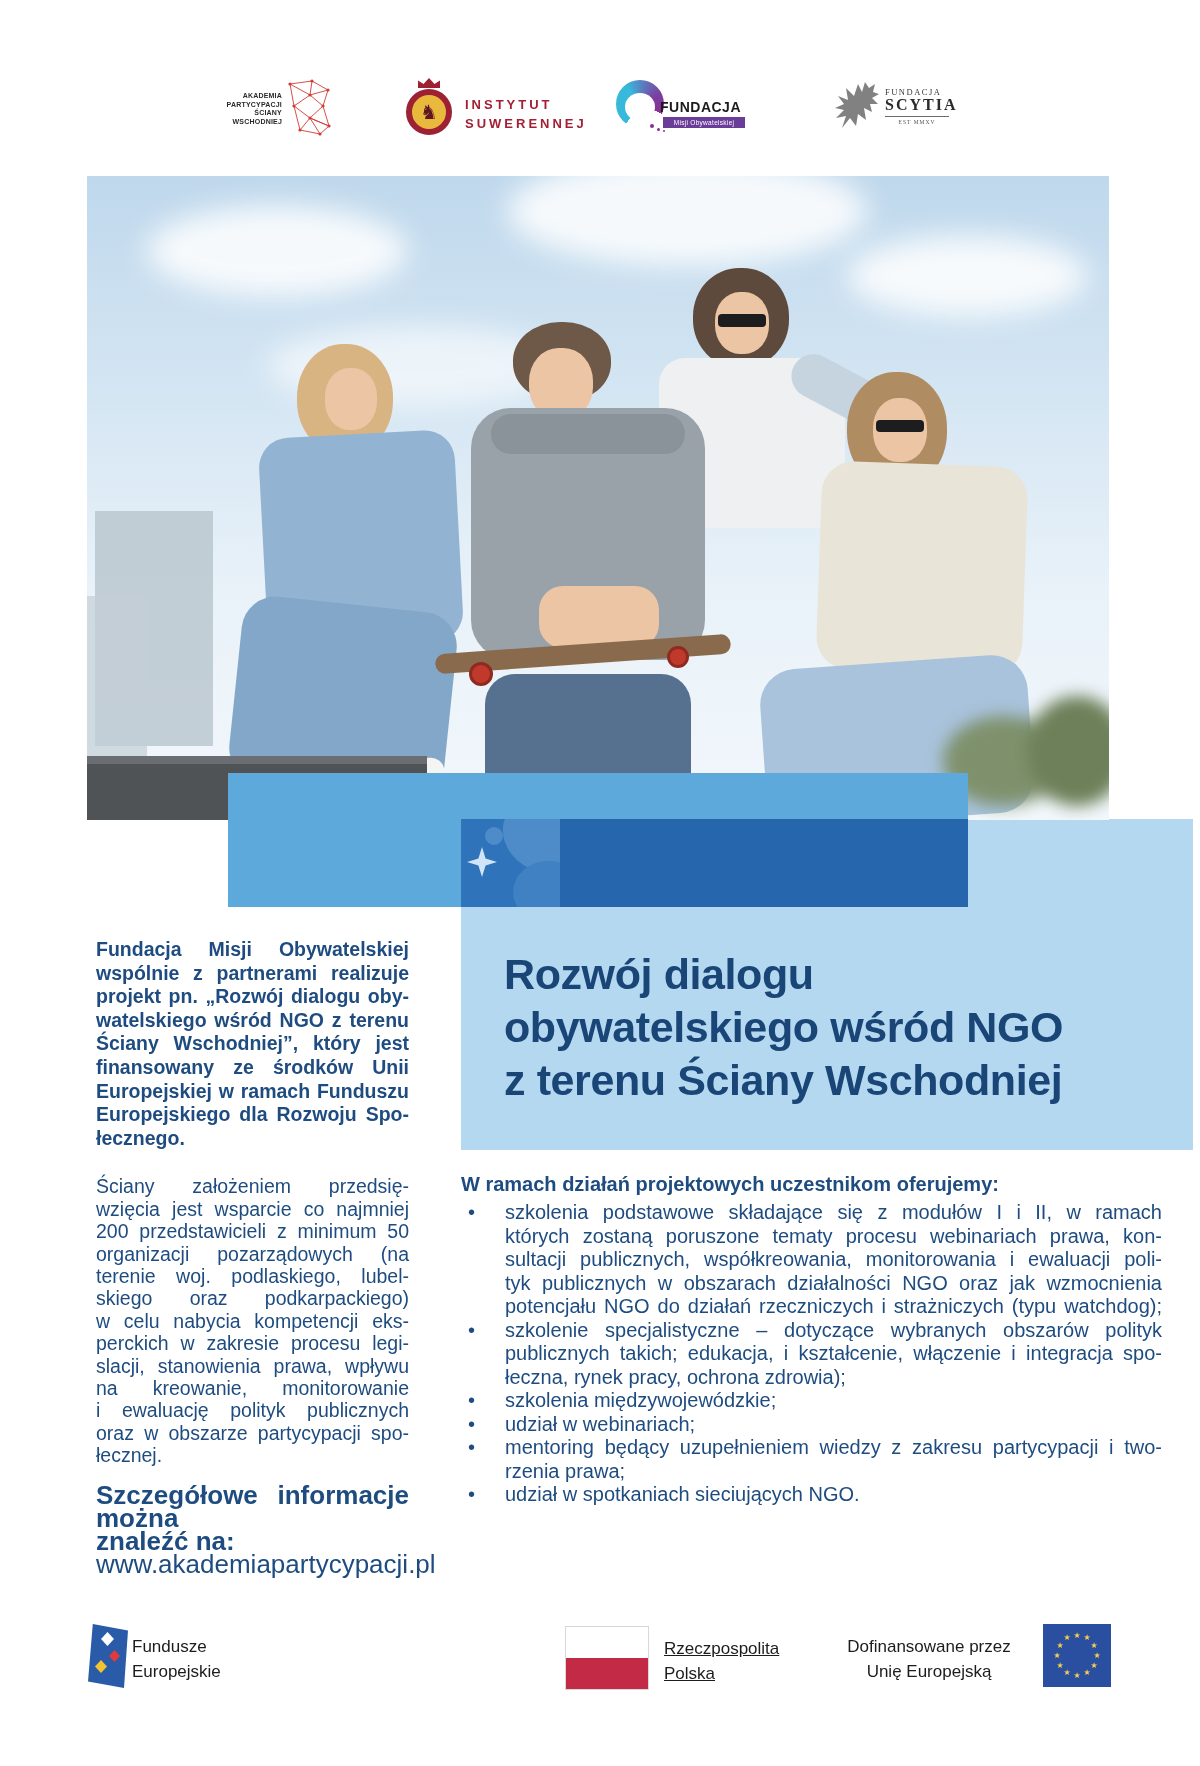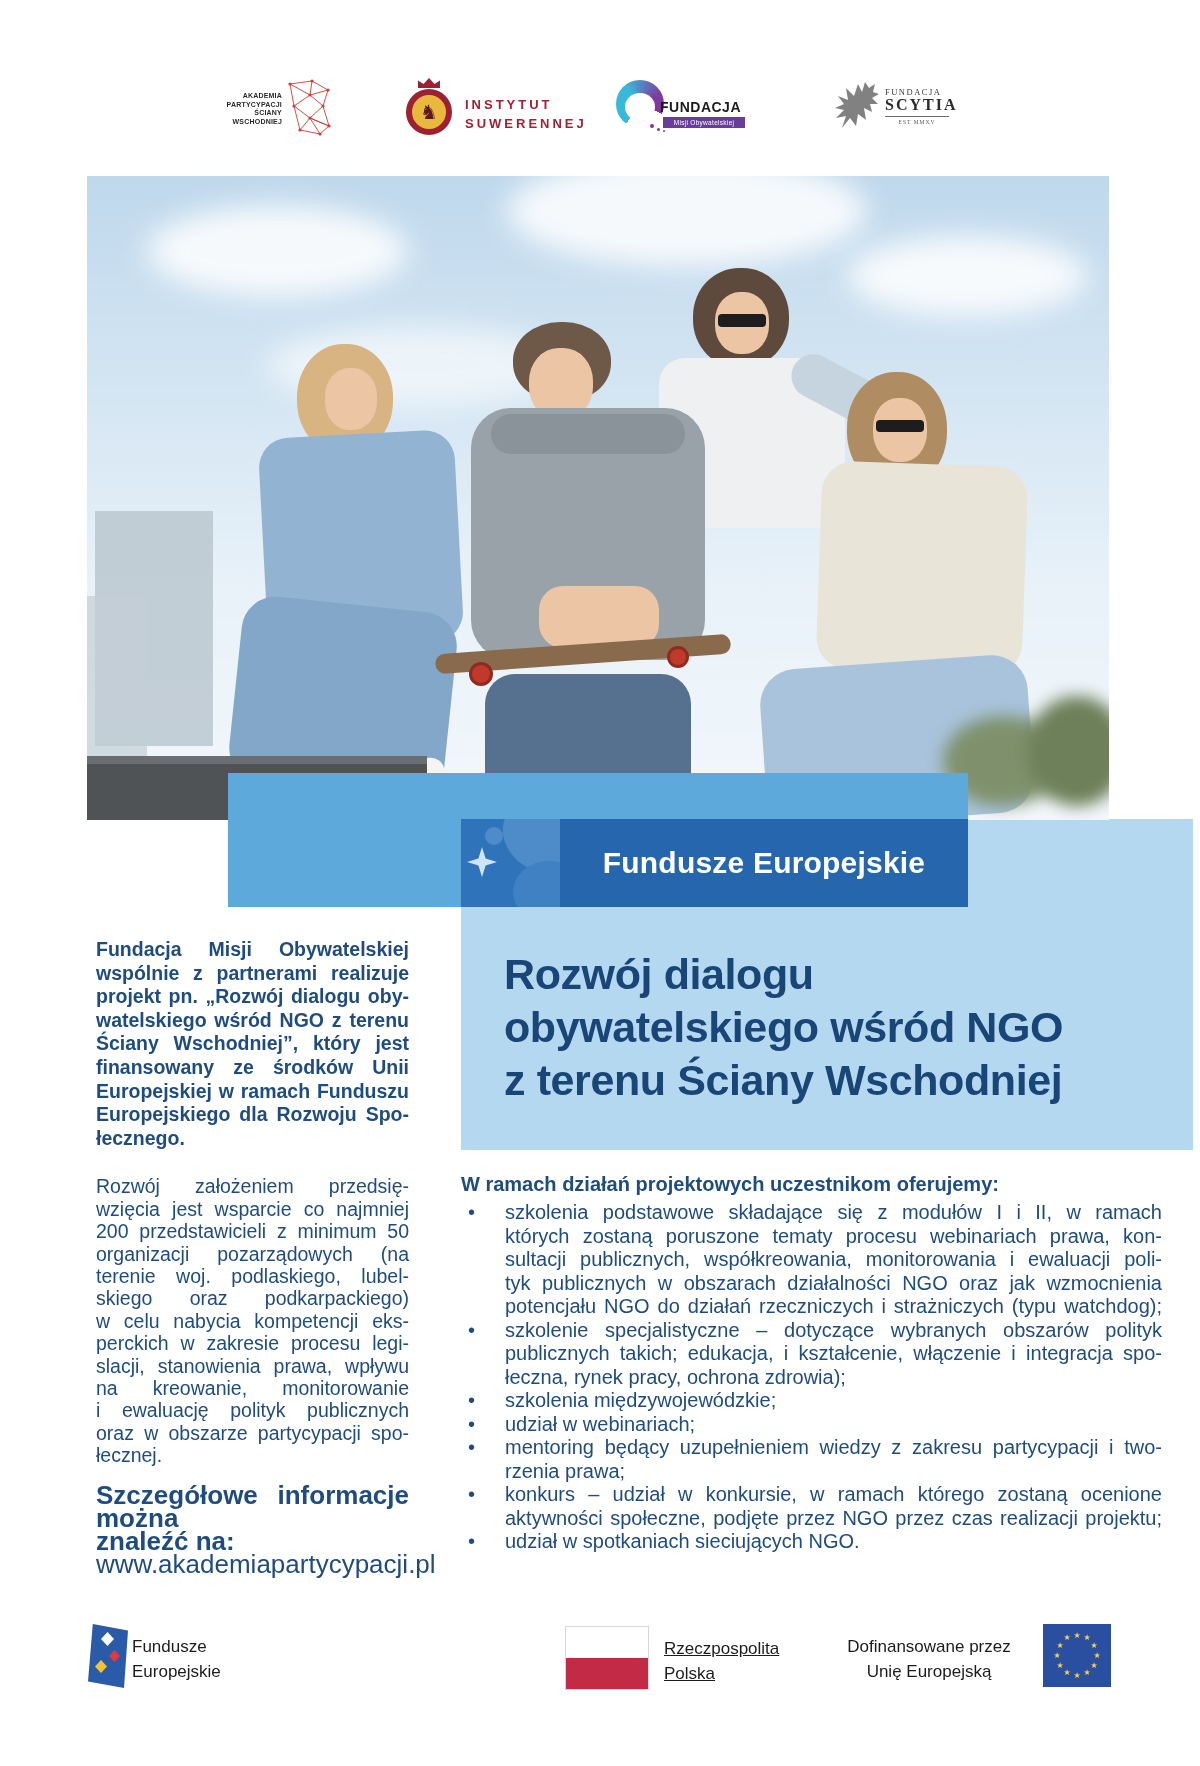--- a/index.html
+++ b/index.html
@@ -222,21 +222,20 @@
 <div class="abs panel"></div>
 <div class="abs band"></div>
 
 <div class="abs banner">
   <div class="star-sq">
     <div class="petal1"></div>
     <div class="petal2"></div>
     <div class="sq-dot"></div>
     <div class="sq-star"></div>
   </div>
-  <div class="banner-label">Fundusze Europejskie</div>
 </div>
 
 <div class="abs title">
   <div>Rozwój dialogu</div>
   <div>obywatelskiego wśród NGO</div>
   <div>z terenu Ściany Wschodniej</div>
 </div>
 
 <div class="abs lcol">
   <div class="p1">
@@ -244,21 +243,21 @@
     <div class="jl">wspólnie z partnerami realizuje</div>
     <div class="jl">projekt pn. „Rozwój dialogu oby-</div>
     <div class="jl">watelskiego wśród NGO z terenu</div>
     <div class="jl">Ściany Wschodniej”, który jest</div>
     <div class="jl">finansowany ze środków Unii</div>
     <div class="jl">Europejskiej w ramach Funduszu</div>
     <div class="jl">Europejskiego dla Rozwoju Spo-</div>
     <div class="ll">łecznego.</div>
   </div>
   <div class="p2">
-    <div class="jl">Rozwój założeniem przedsię-</div>
+    <div class="jl">Ściany założeniem przedsię-</div>
     <div class="jl">wzięcia jest wsparcie co najmniej</div>
     <div class="jl">200 przedstawicieli z minimum 50</div>
     <div class="jl">organizacji pozarządowych (na</div>
     <div class="jl">terenie woj. podlaskiego, lubel-</div>
     <div class="jl">skiego oraz podkarpackiego)</div>
     <div class="jl">w celu nabycia kompetencji eks-</div>
     <div class="jl">perckich w zakresie procesu legi-</div>
     <div class="jl">slacji, stanowienia prawa, wpływu</div>
     <div class="jl">na kreowanie, monitorowanie</div>
     <div class="jl">i ewaluację polityk publicznych</div>
@@ -289,24 +288,20 @@
     </div>
     <div class="bullet">
       <div class="ll">szkolenia międzywojewódzkie;</div>
     </div>
     <div class="bullet">
       <div class="ll">udział w webinariach;</div>
     </div>
     <div class="bullet">
       <div class="jl">mentoring będący uzupełnieniem wiedzy z zakresu partycypacji i two-</div>
       <div class="ll">rzenia prawa;</div>
-    </div>
-    <div class="bullet">
-      <div class="jl">konkurs – udział w konkursie, w ramach którego zostaną ocenione</div>
-      <div class="jl">aktywności społeczne, podjęte przez NGO przez czas realizacji projektu;</div>
     </div>
     <div class="bullet">
       <div class="ll">udział w spotkaniach sieciujących NGO.</div>
     </div>
   </div>
 </div>
 
 <div class="abs fe-flag">
   <div class="fe-star" style="left:13px;top:8px;width:13px;height:14px;background:#ffffff;"></div>
   <div class="fe-star" style="left:21px;top:26px;width:11px;height:12px;background:#e03a3c;"></div>

